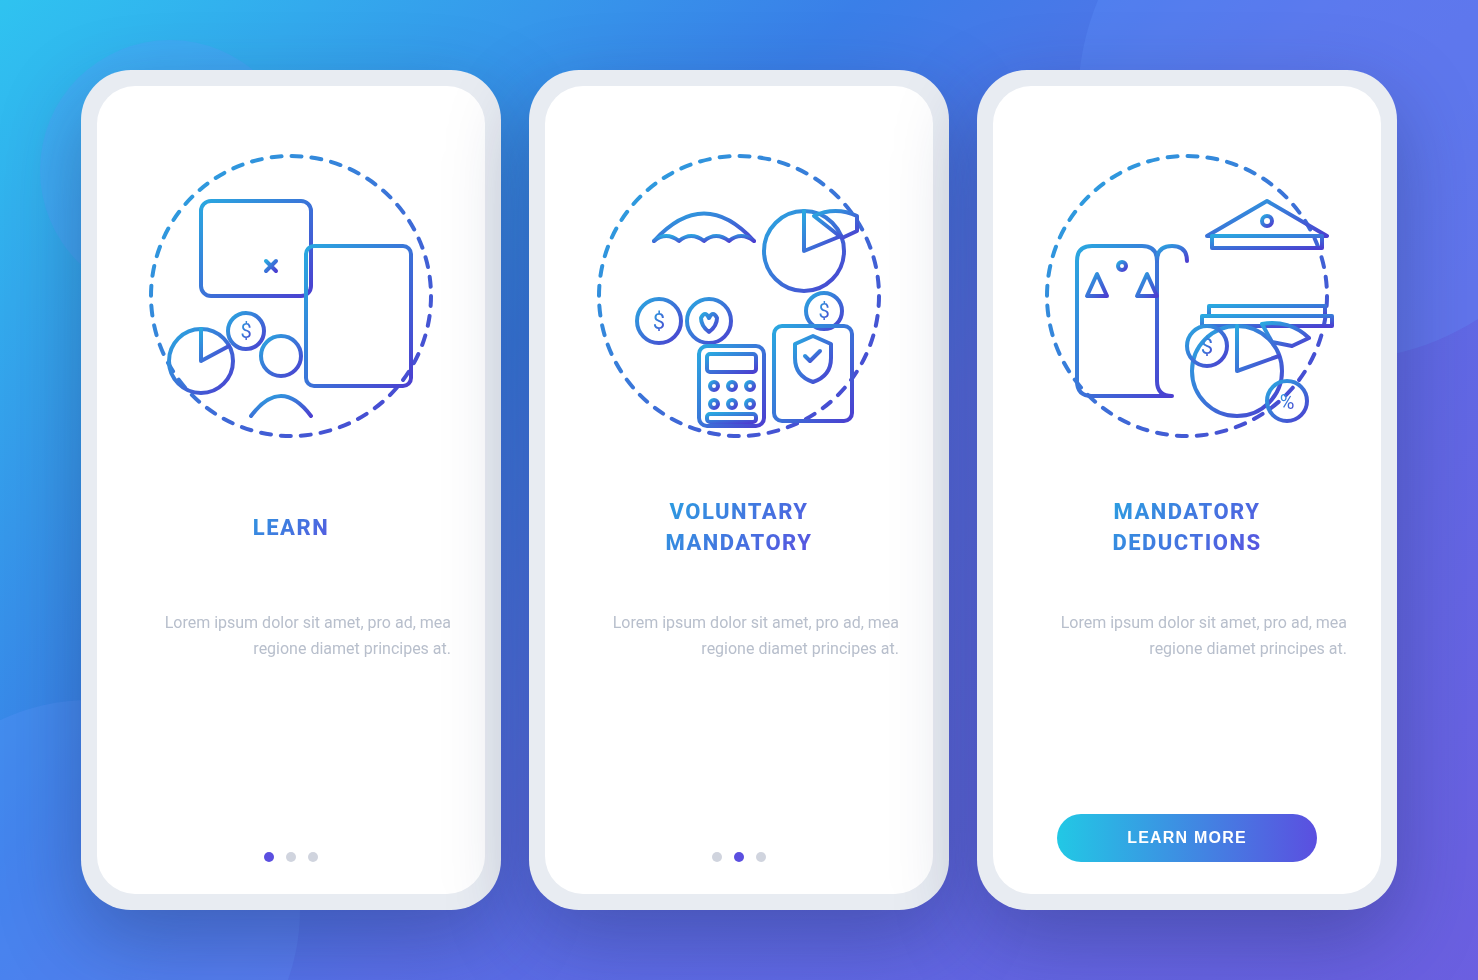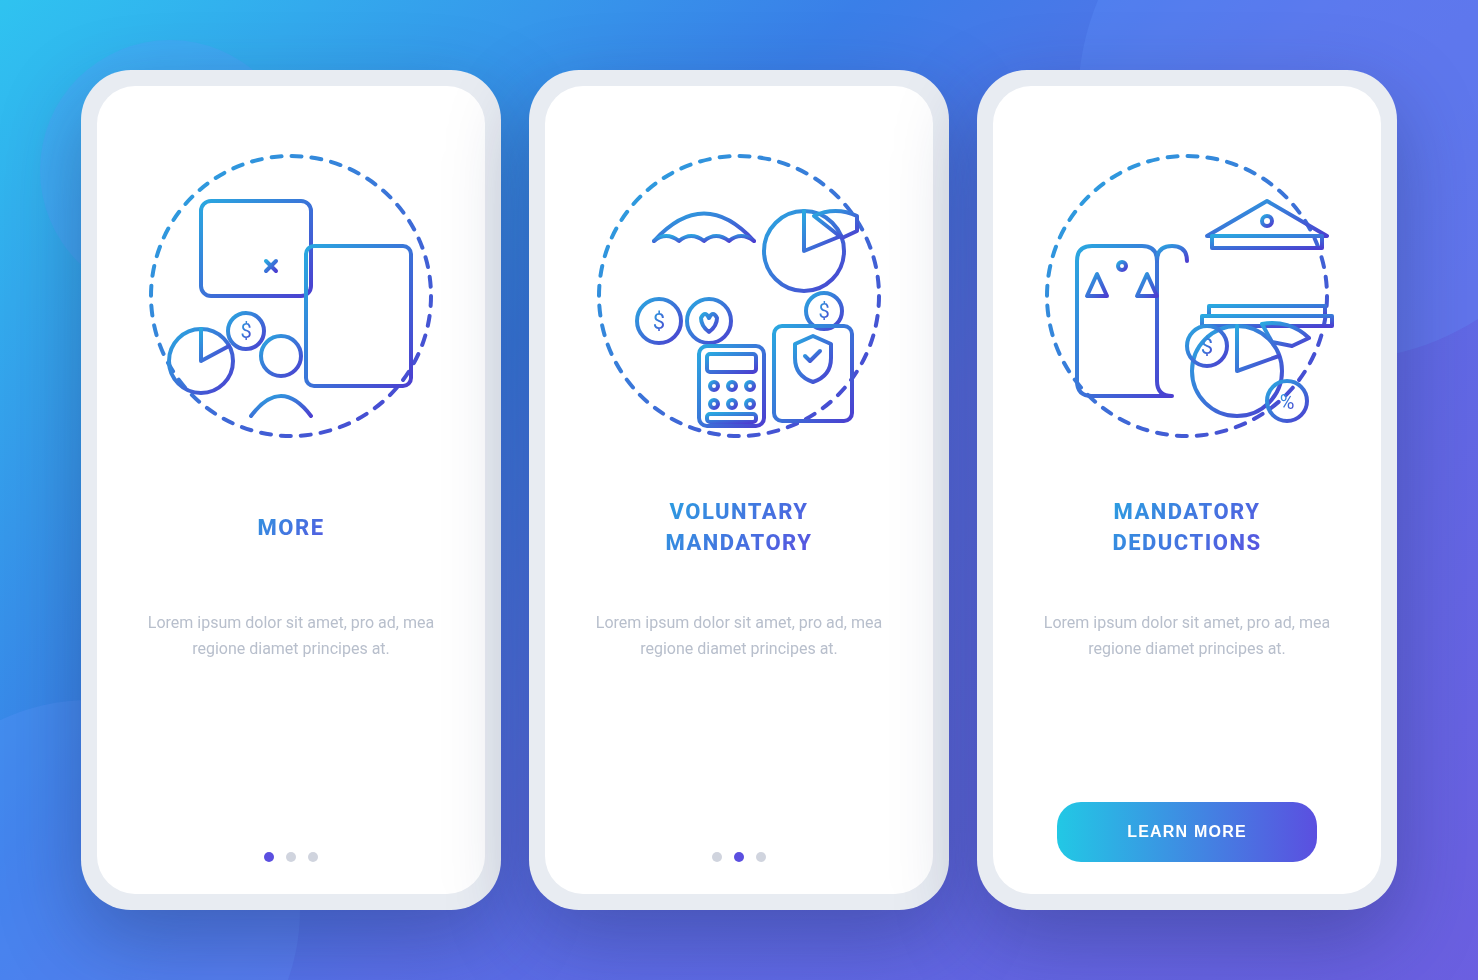--- a/index.html
+++ b/index.html
@@ -43,31 +43,31 @@
   font-size:22px;font-weight:800;letter-spacing:1.5px;
   text-align:center;line-height:1.4;
   background:linear-gradient(135deg,#2A9FE0,#5B4FE0);
   -webkit-background-clip:text;background-clip:text;
   -webkit-text-fill-color:transparent;color:transparent;
   min-height:64px;display:flex;align-items:center;justify-content:center;
   white-space:pre-line;
 }
 .desc{
   margin-top:50px;
-  font-size:16px;color:#B8BFCC;text-align:center;line-height:1.6;
+  font-size:16px;color:#B8BFCC;text-align:right;line-height:1.6;
   max-width:320px;
 }
 .dots{
   margin-top:auto;display:flex;gap:12px;padding-bottom:8px;
 }
 .dot{width:10px;height:10px;border-radius:50%;background:#D0D4DE}
 .dot.active{background:#5B4FE0}
 .cta{
   margin-top:auto;
-  width:260px;height:60px;border:none;border-radius:24px;
+  width:260px;height:48px;border:none;border-radius:24px;
   background:linear-gradient(90deg,#22C8E5,#5B4FE0);
   color:#fff;font-size:16px;font-weight:600;letter-spacing:1.2px;
   cursor:pointer;margin-bottom:8px;
 }
 </style>
 </head>
 <body>
 
 <div class="blob blob1"></div>
 <div class="blob blob2"></div>
@@ -120,21 +120,21 @@
           <path d="M60 183 L60 215 L88 200"></path>
 
           <circle cx="105" cy="185" r="18"></circle>
           <text x="105" y="192" font-size="20" text-anchor="middle" fill="url(#grad)" stroke="none">$</text>
 
           <circle cx="140" cy="210" r="20"></circle>
           <path d="M110 270 q30 -40 60 0"></path>
           <line x1="140" y1="232" x2="140" y2="258"></line>
         </svg>
       </div>
-      <div class="title">MORE</div>
+      <div class="title">LEARN</div>
       <div class="desc">Lorem ipsum dolor sit amet, pro ad, mea regione diamet principes at.</div>
       <div class="dots">
         <span class="dot active"></span>
         <span class="dot"></span>
         <span class="dot"></span>
       </div>
     </div>
   </div>
 
   <div class="phone">

